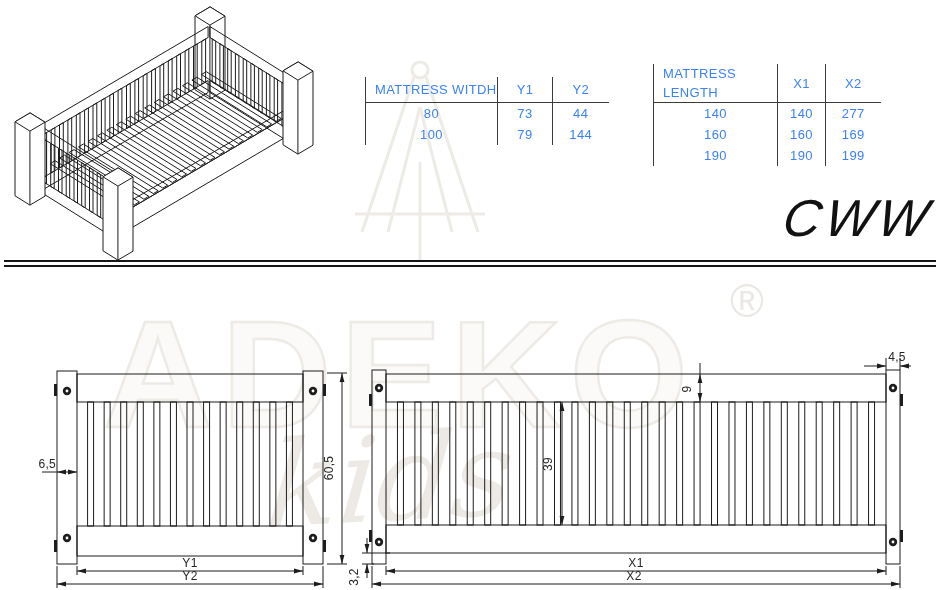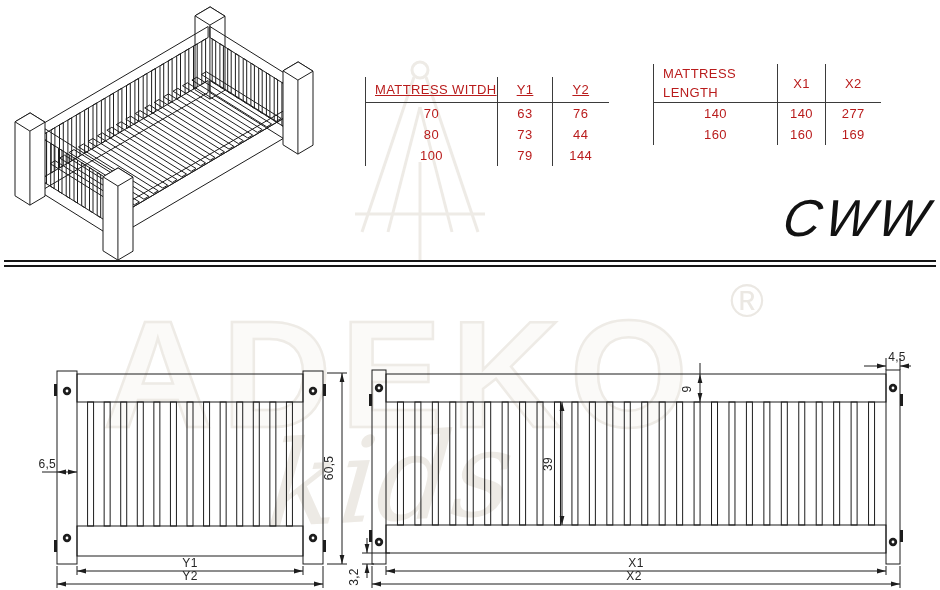--- a/index.html
+++ b/index.html
@@ -7,27 +7,27 @@
          font-family:"Liberation Sans",sans-serif;color:#2c2c2c;}
   
   .wm{position:absolute;pointer-events:none;}
   #wm-brand{left:103px;top:298px;font-size:152px;font-weight:700;letter-spacing:9px;
             color:#fbfaf8;-webkit-text-stroke:2.5px #eeebe6;line-height:1;}
   #wm-kids{left:268px;top:420px;font-size:118px;font-style:italic;
            font-family:"DejaVu Serif",serif;color:#edeae5;transform:rotate(-3deg) skewX(-8deg);line-height:1;}
   #wm-reg{left:730px;top:278px;font-size:46px;color:#ebe8e3;line-height:1;}
   
   .dim-table{position:absolute;border-collapse:collapse;table-layout:fixed;
-             font-size:13px;letter-spacing:.4px;color:#b91c1c;border-left:1px solid #3b3b3b;}
+             font-size:13px;letter-spacing:.4px;color:#3b82f6;border-left:1px solid #3b3b3b;}
   .dim-table th,.dim-table td{font-weight:normal;text-align:center;padding:0;height:21px;line-height:21px;}
   .dim-table th{border-bottom:1px solid #3b3b3b;}
   .dim-table th:not(:last-child),.dim-table td:not(:last-child){border-right:1px solid #3b3b3b;}
   .dim-table th:first-child{text-align:left;padding-left:9px;}
   #table-width{left:365px;top:77px;}
-  #table-width th{height:25px;line-height:25px;text-decoration:underline;}
+  #table-width th{height:25px;line-height:25px;}
   #table-length{left:653px;top:64px;}
   #table-length th{height:19px;line-height:19px;}
   
   #divider{position:absolute;left:4px;right:4px;top:260px;height:3px;
            border-top:2px solid #161616;border-bottom:2px solid #161616;}
   
   #signature{position:absolute;right:8px;top:192px;font-size:52px;font-style:italic;
              letter-spacing:4px;color:#121212;transform:skewX(-10deg);line-height:1;}
   
   #drawing-svg{position:absolute;left:0;top:0;}
@@ -279,25 +279,20 @@
       </colgroup>
     <thead>
       <tr>
         <th>MATTRESS WITDH</th>
         <th>Y1</th>
         <th>Y2</th>
       </tr>
     </thead>
     <tbody>
       <tr>
-        <td>70</td>
-        <td>63</td>
-        <td>76</td>
-      </tr>
-      <tr>
         <td>80</td>
         <td>73</td>
         <td>44</td>
       </tr>
       <tr>
         <td>100</td>
         <td>79</td>
         <td>144</td>
       </tr>
     </tbody>
@@ -320,18 +315,23 @@
       <tr>
         <td>140</td>
         <td>140</td>
         <td>277</td>
       </tr>
       <tr>
         <td>160</td>
         <td>160</td>
         <td>169</td>
       </tr>
+      <tr>
+        <td>190</td>
+        <td>190</td>
+        <td>199</td>
+      </tr>
     </tbody>
   </table>
 
   <div id="divider"></div>
   <div id="signature">CWW</div>
 </div>
 
 </body></html>

